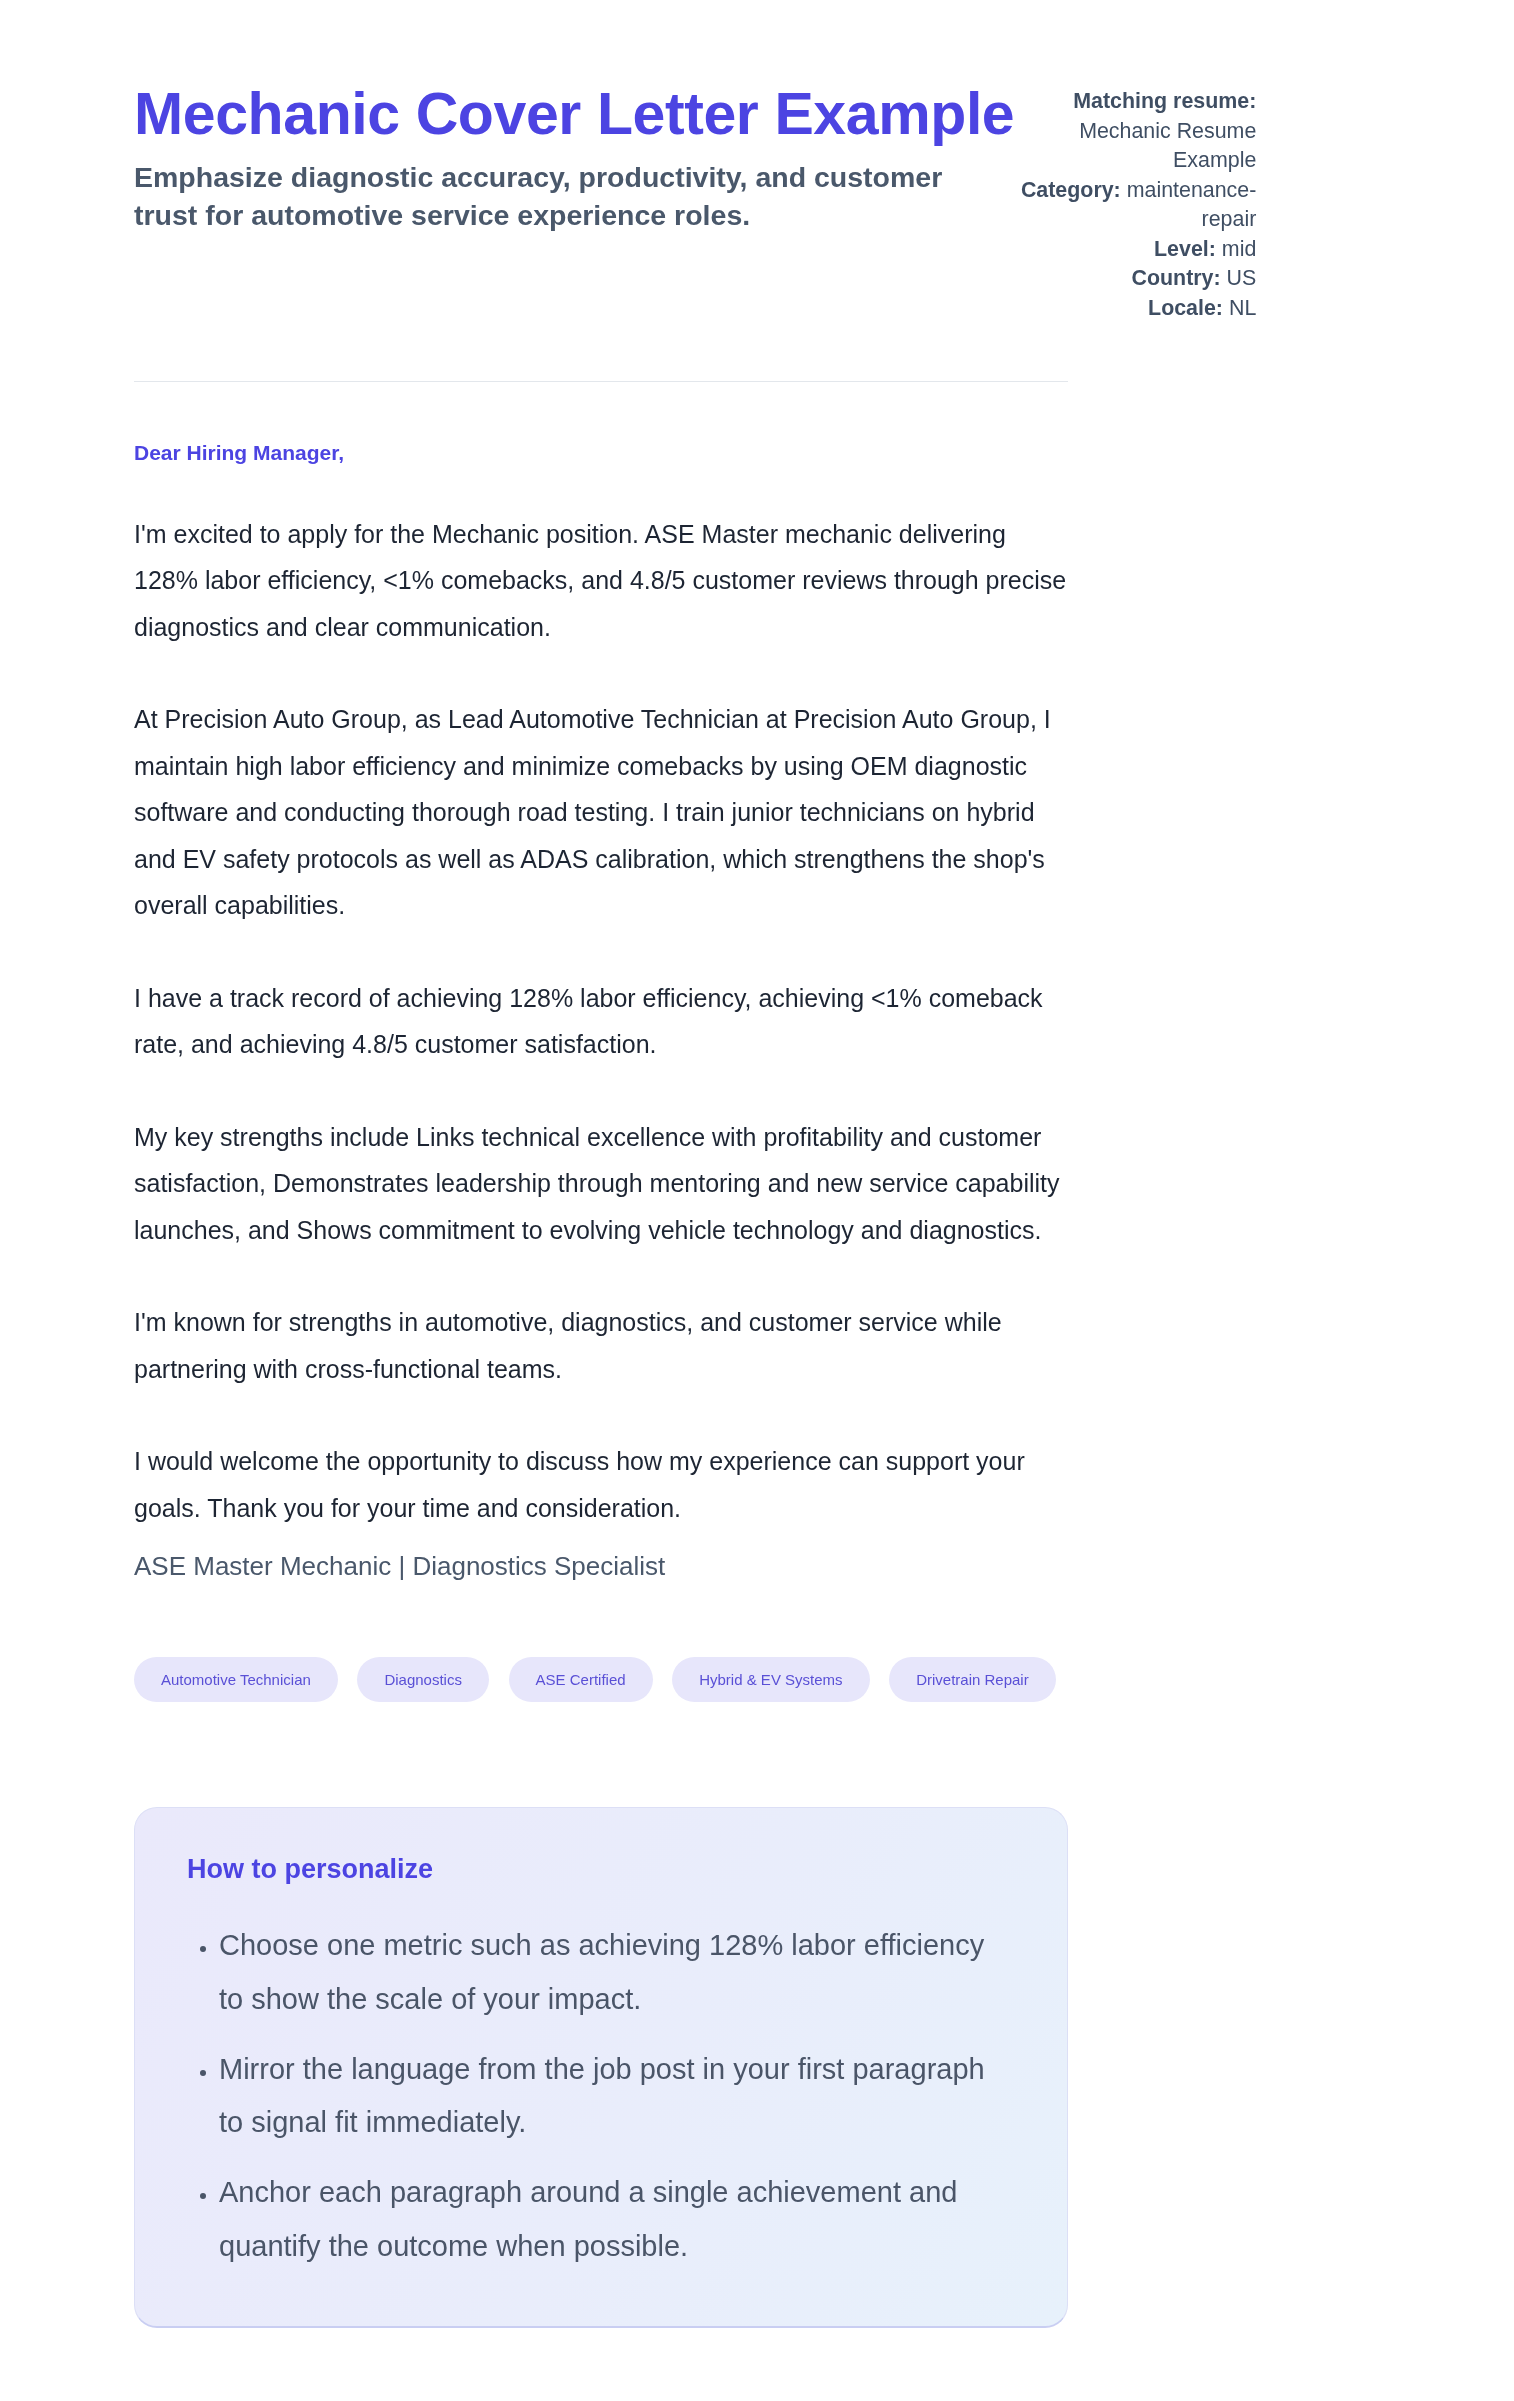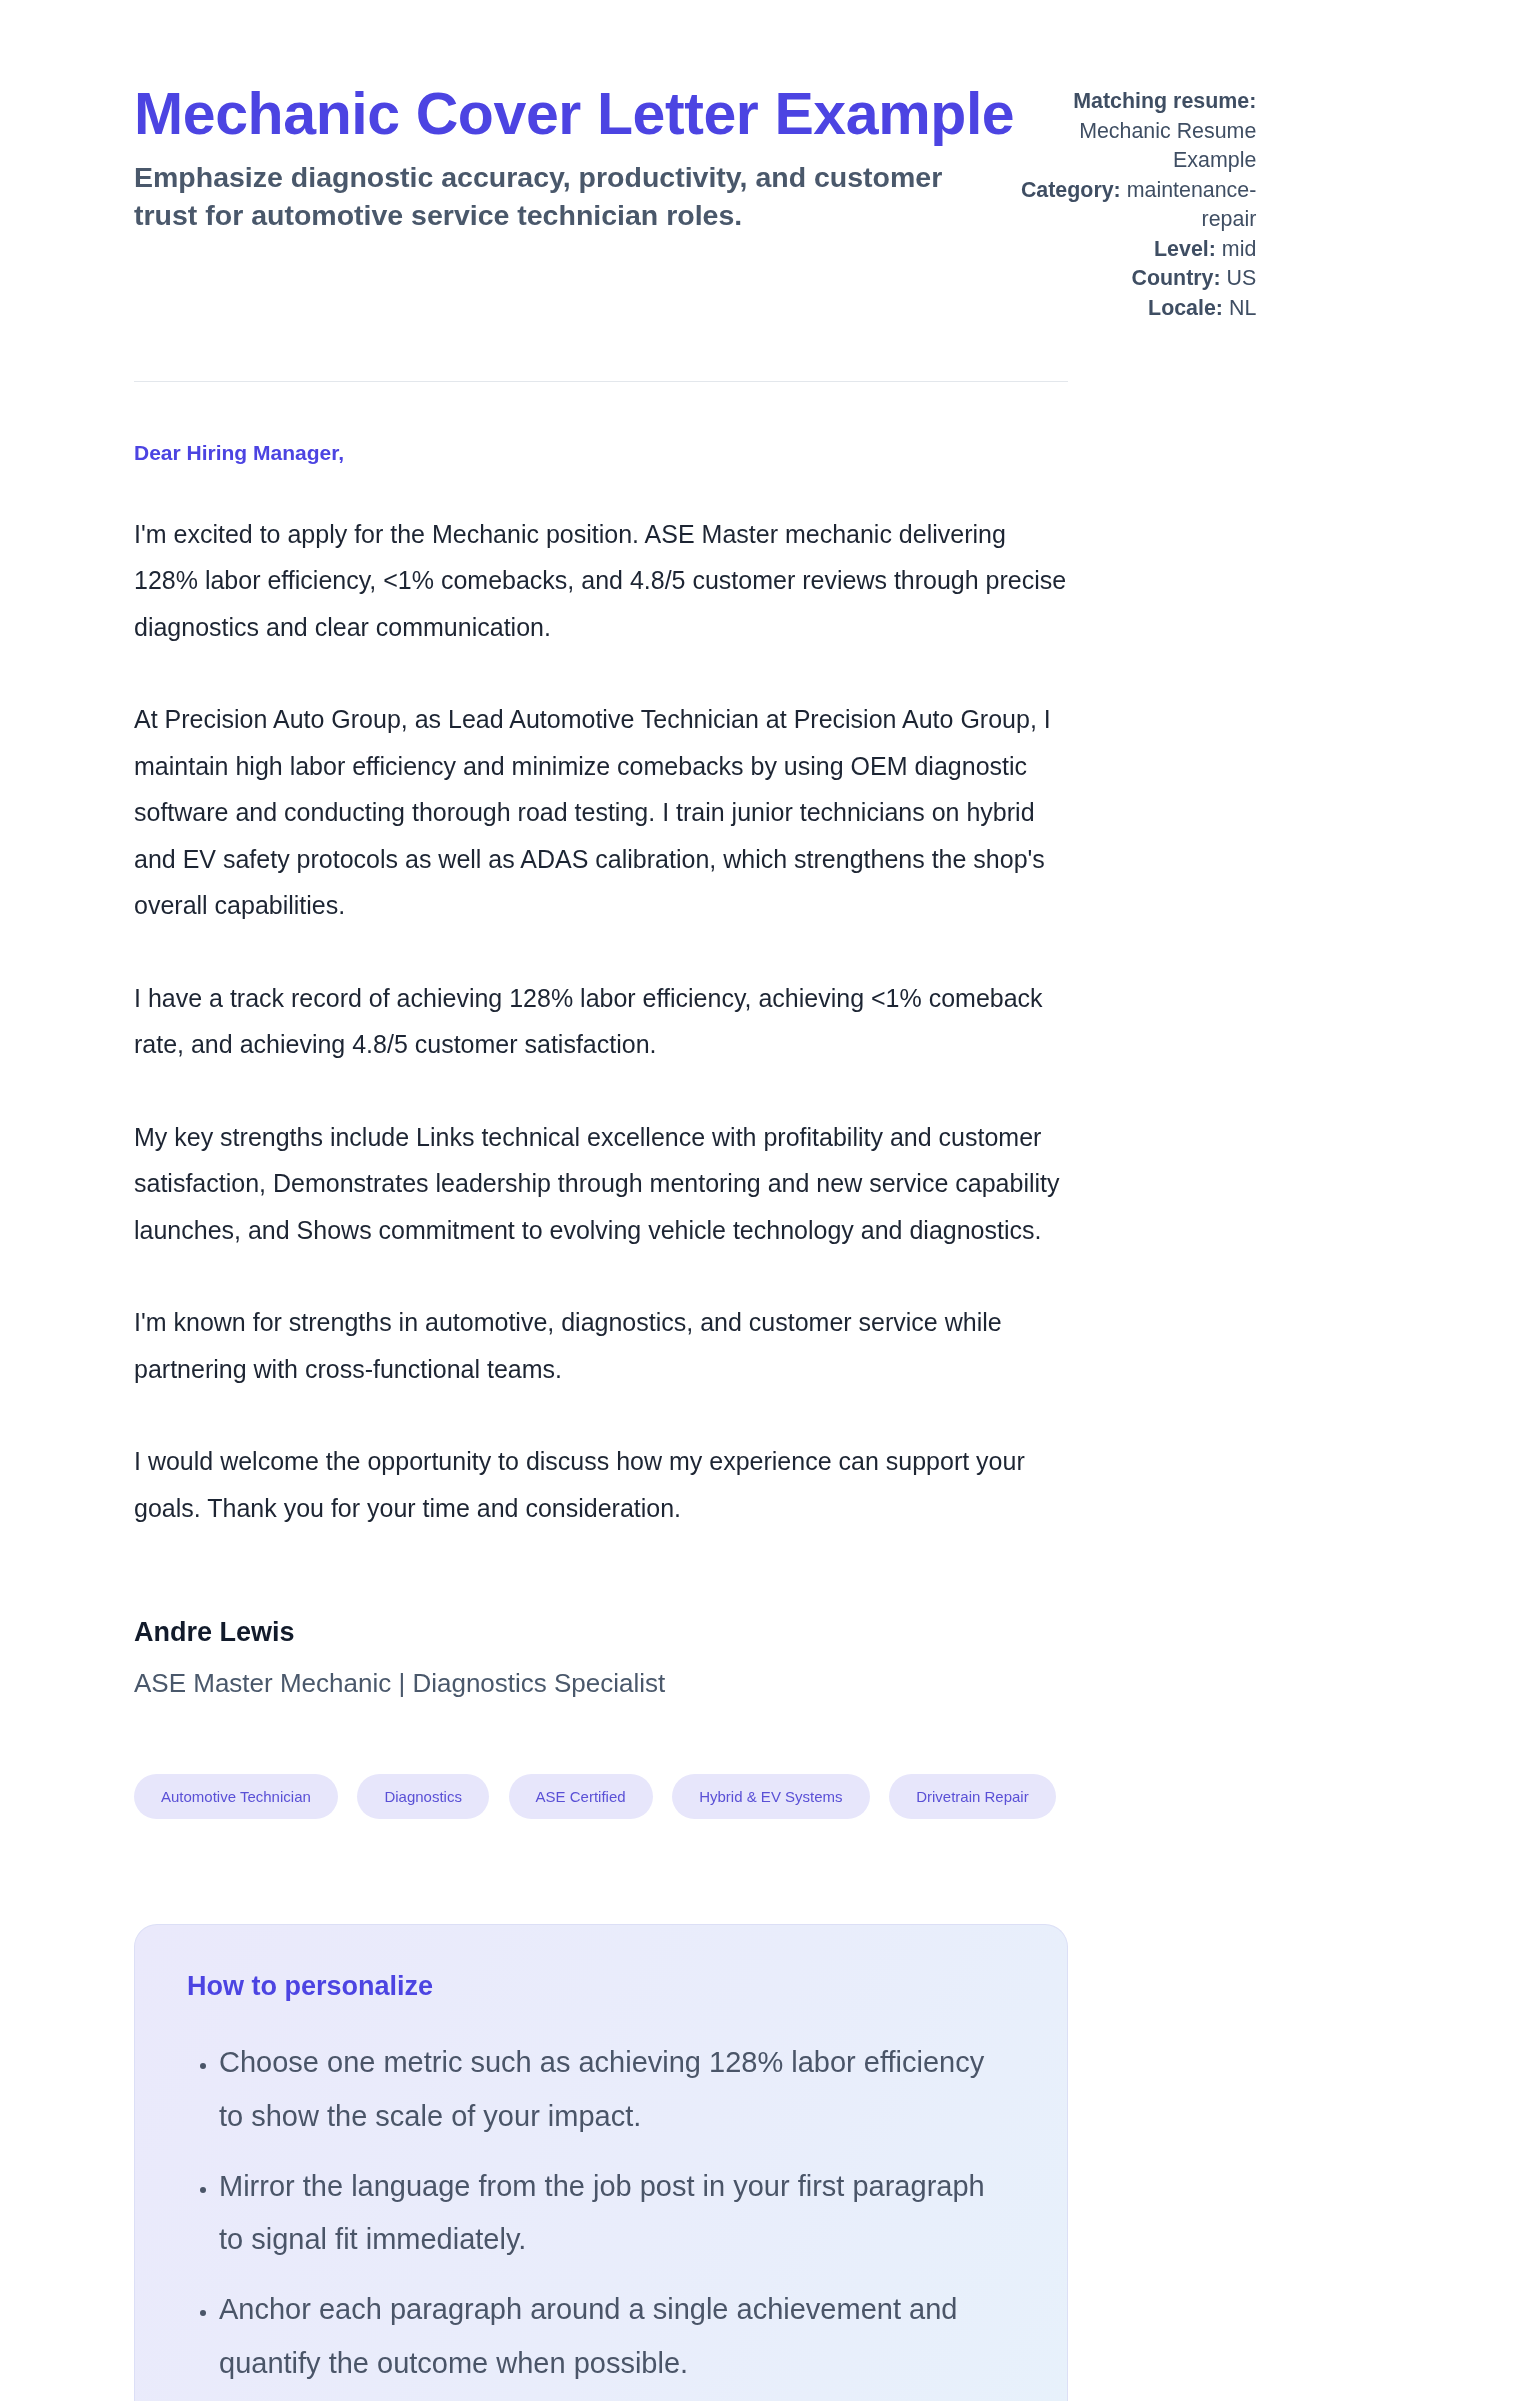--- a/index.html
+++ b/index.html
@@ -131,21 +131,21 @@
   .tip-item:last-child { margin-bottom: 0; }
 </style>
 </head>
 <body>
 
 <div class="page">
 
   <div class="header">
     <div class="header-left">
       <h1 class="page-title">Mechanic Cover Letter Example</h1>
-      <div class="page-subtitle">Emphasize diagnostic accuracy, productivity, and customer trust for automotive service technician roles.</div>
+      <div class="page-subtitle">Emphasize diagnostic accuracy, productivity, and customer trust for automotive service experience roles.</div>
     </div>
     <div class="meta-panel">
       <div class="meta-item">
         <span class="meta-label">Matching resume:</span>
         <span class="meta-value">Mechanic Resume Example</span>
       </div>
       <div class="meta-item">
         <span class="meta-label">Category:</span>
         <span class="meta-value">maintenance-repair</span>
       </div>
@@ -169,21 +169,20 @@
   <div class="cover-letter">
     <div class="greeting">Dear Hiring Manager,</div>
 
     <p class="letter-paragraph">I'm excited to apply for the Mechanic position. ASE Master mechanic delivering 128% labor efficiency, &lt;1% comebacks, and 4.8/5 customer reviews through precise diagnostics and clear communication.</p>
     <p class="letter-paragraph">At Precision Auto Group, as Lead Automotive Technician at Precision Auto Group, I maintain high labor efficiency and minimize comebacks by using OEM diagnostic software and conducting thorough road testing. I train junior technicians on hybrid and EV safety protocols as well as ADAS calibration, which strengthens the shop's overall capabilities.</p>
     <p class="letter-paragraph">I have a track record of achieving 128% labor efficiency, achieving &lt;1% comeback rate, and achieving 4.8/5 customer satisfaction.</p>
     <p class="letter-paragraph">My key strengths include Links technical excellence with profitability and customer satisfaction, Demonstrates leadership through mentoring and new service capability launches, and Shows commitment to evolving vehicle technology and diagnostics.</p>
     <p class="letter-paragraph">I'm known for strengths in automotive, diagnostics, and customer service while partnering with cross-functional teams.</p>
     <p class="letter-paragraph">I would welcome the opportunity to discuss how my experience can support your goals. Thank you for your time and consideration.</p>
 
-    <div class="signature-name">Andre Lewis</div>
     <div class="signature-role">ASE Master Mechanic | Diagnostics Specialist</div>
   </div>
 
   <div class="tag-list">
     <span class="tag-pill">Automotive Technician</span>
     <span class="tag-pill">Diagnostics</span>
     <span class="tag-pill">ASE Certified</span>
     <span class="tag-pill">Hybrid &amp; EV Systems</span>
     <span class="tag-pill">Drivetrain Repair</span>
   </div>

